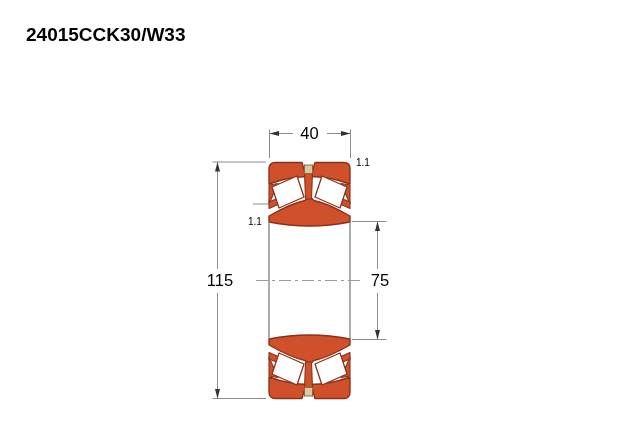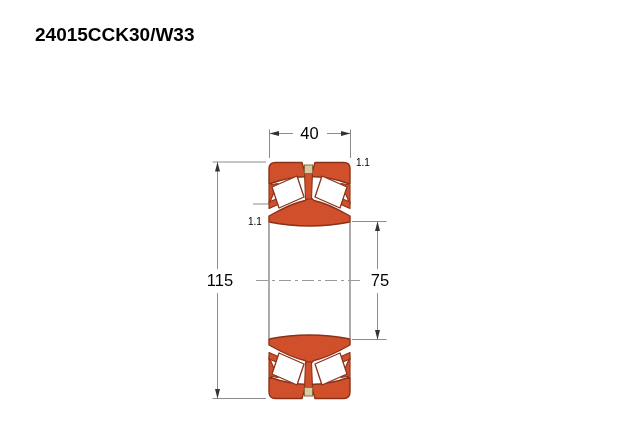--- a/index.html
+++ b/index.html
@@ -5,21 +5,21 @@
   html,body{margin:0;padding:0;background:#fff;}
   .canvas{
     position:relative;
     width:640px;height:440px;
     background:#fff;
     overflow:hidden;
     font-family:"Liberation Sans", sans-serif;
   }
   .title{
     position:absolute;
-    left:35px;top:24px;
+    left:26px;top:24px;
     font-size:19px;
     font-weight:bold;
     letter-spacing:0px;
     color:var(--text,#000);
     white-space:nowrap;
   }
   svg{position:absolute;left:0;top:0;}
   .ring{fill:var(--ring_fill,#d0502c);stroke:var(--ring_stroke,#8a3118);stroke-width:1.4;stroke-linejoin:round;}
   .roller{fill:var(--roller_fill,#ffffff);stroke:var(--ring_stroke,#8a3118);stroke-width:1.3;stroke-linejoin:round;}
   .cage{fill:var(--ring_fill,#d0502c);stroke:var(--ring_stroke,#8a3118);stroke-width:1.1;stroke-linejoin:round;}

